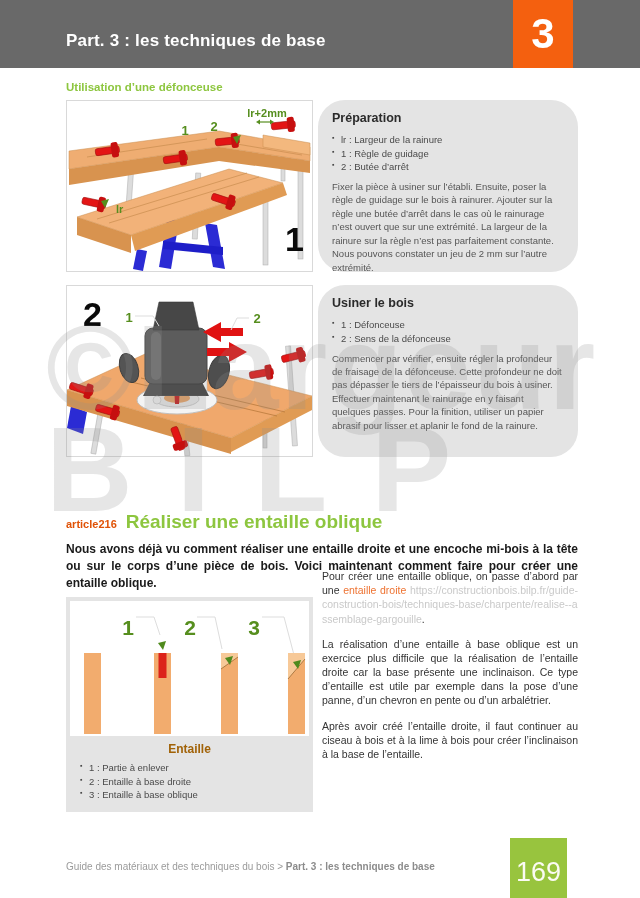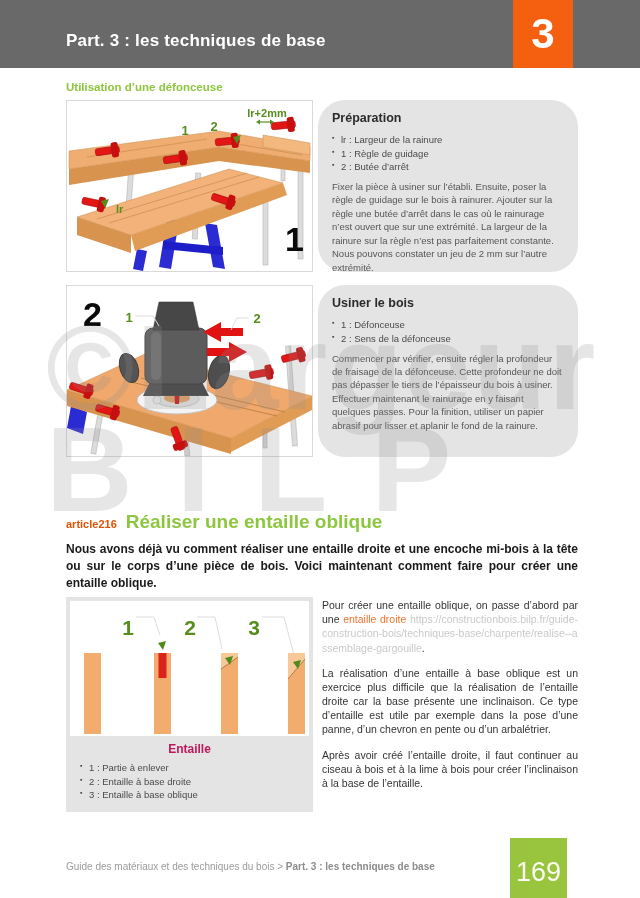--- a/index.html
+++ b/index.html
@@ -34,27 +34,27 @@
   
   .article-heading{position:absolute;left:66px;top:511px;display:flex;align-items:baseline;gap:9px;}
   .article-id{font-size:11px;font-weight:bold;color:#E05206;}
   .article-title{font-size:19px;font-weight:bold;color:#8DC63F;}
   .article-intro{position:absolute;left:66px;top:541px;width:512px;margin:0;font-size:12px;font-weight:bold;
     color:#1A1A1A;line-height:1.4;text-align:justify;}
 
   
   .panel3{position:absolute;left:66px;top:597px;width:247px;height:215px;background:#E4E4E4;}
   .panel3-img{position:absolute;left:4px;top:4px;width:239px;height:135px;background:#ffffff;}
-  .fig3-caption{position:absolute;left:0;top:145px;width:247px;text-align:center;font-size:12px;font-weight:bold;color:#be185d;}
+  .fig3-caption{position:absolute;left:0;top:145px;width:247px;text-align:center;font-size:12px;font-weight:bold;color:#a16207;}
   .fig3-legend{position:absolute;left:14px;top:165px;list-style:none;margin:0;padding:0;font-size:9.5px;color:#4A4A4A;}
   .fig3-legend li{margin:0 0 2.5px;padding-left:9px;position:relative;}
   .fig3-legend li::before{content:"▪";position:absolute;left:0;top:0;font-size:7px;color:#4A4A4A;}
 
   
-  .column{position:absolute;left:322px;top:598px;width:256px;font-size:10.5px;color:#333333;line-height:1.35;text-align:justify;}
+  .column{position:absolute;left:322px;top:569px;width:256px;font-size:10.5px;color:#333333;line-height:1.35;text-align:justify;}
   .column p{margin:0 0 11px;}
   .link{color:#EE7332;text-decoration:none;}
   .url{color:#C9C9C9;word-break:break-all;}
 
   
   .footer-breadcrumb{position:absolute;left:66px;top:861px;font-size:10px;color:#9B9B9B;}
   .footer-breadcrumb b{color:#8C8C8C;}
   .page-box{position:absolute;left:510px;top:838px;width:57px;height:68px;background:#98C43E;color:#FBFBF3;
     font-size:27px;display:flex;align-items:center;justify-content:center;}
 

